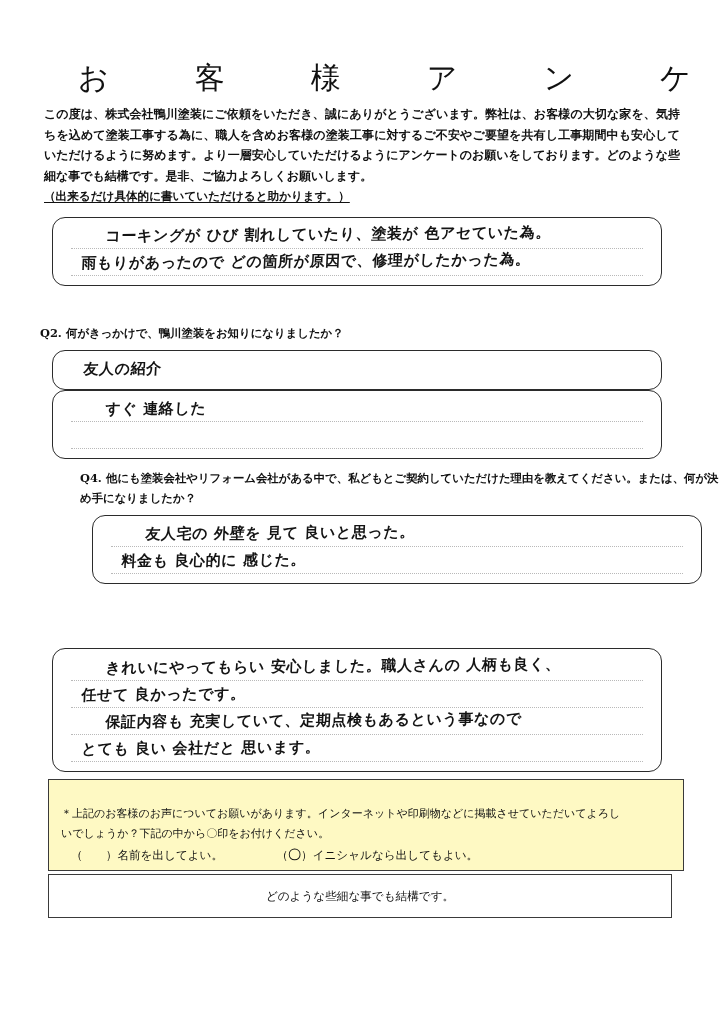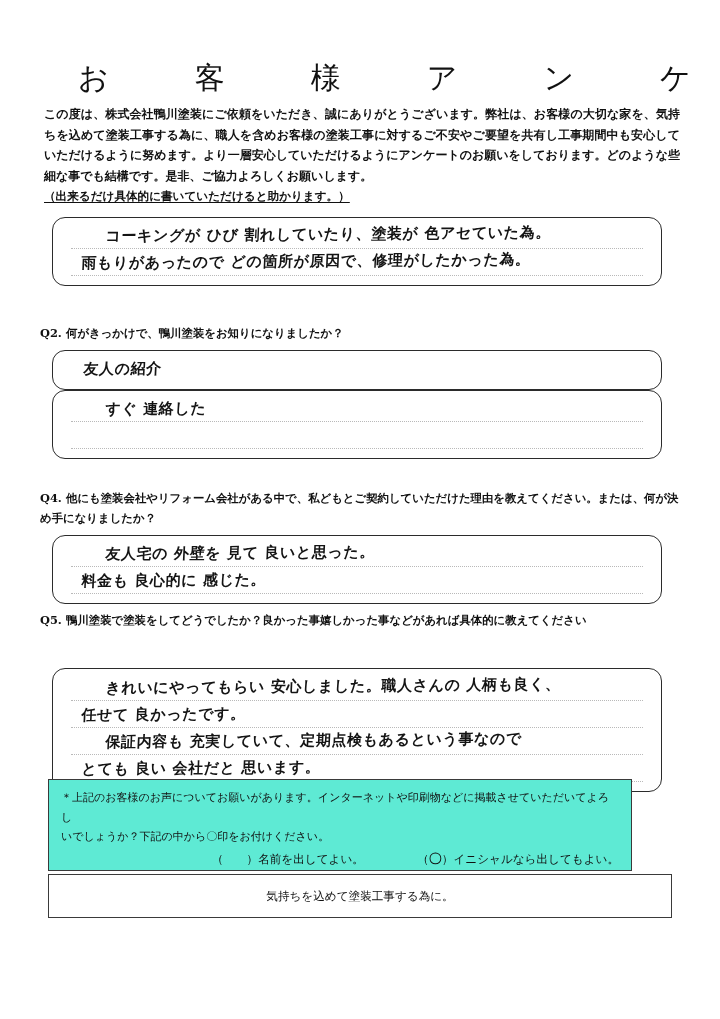--- a/index.html
+++ b/index.html
@@ -131,40 +131,39 @@
     left: 30px;
     top: 9px;
     bottom: auto;
   }
 
   
   .perm-box {
     position: absolute;
     left: 48px;
     top: 779px;
-    width: 584px;
+    width: 636px;
     height: 92px;
     border: 1.3px solid #3a3a3a;
-    background: #5eead4;
-    padding: 8px 12px 0 12px;
+    background: #fef9c3;
+    padding: 24px 12px 0 12px;
   }
   .perm-text {
     font-family: "DejaVu Serif", "Liberation Serif", serif;
     font-size: 11px;
     line-height: 19.5px;
     color: #111;
   }
   .perm-options {
     font-family: "DejaVu Serif", "Liberation Serif", serif;
     font-size: 11.6px;
     line-height: 21px;
     color: #111;
     margin-top: 1px;
     padding-left: 10px;
-    text-align: right;
   }
   .opt-gap { display: inline-block; width: 46px; }
   .circle-mark {
     font-weight: 700;
     font-size: 13px;
   }
 
   .name-row {
     position: relative;
     margin-top: 16px;
@@ -253,38 +252,35 @@
     <div class="answer-box pad-top pad-bottom">
       <div class="ans-line">
         <span class="hw ind">すぐ 連絡した</span>
       </div>
       <div class="ans-line">
         <span class="hw ind0"></span>
       </div>
     </div>
   </div>
 
-  <div class="q-block" style="top:488px;">
+  <div class="q-block" style="top:468px;margin-left:40px;">
     <span class="q-label">
       <span class="q-num">Q4.</span><span class="q-text">他にも塗装会社やリフォーム会社がある中で、私どもとご契約していただけた理由を教えてください。または、何が決め手になりましたか？</span>
     </span>
     <div class="answer-box pad-top pad-bottom">
       <div class="ans-line">
         <span class="hw ind">友人宅の 外壁を 見て 良いと思った。</span>
       </div>
       <div class="ans-line">
         <span class="hw ind0">料金も 良心的に 感じた。</span>
       </div>
     </div>
   </div>
 
   <div class="q-block" style="top:610px;">
-    <span class="q-label">
-      <span class="q-num">Q5.</span><span class="q-text">鴨川塗装で塗装をしてどうでしたか？良かった事嬉しかった事などがあれば具体的に教えてください</span>
-    </span>
     <div class="answer-box pad-bottom" style="margin-top:38px; padding-top:5px;">
       <div class="ans-line">
         <span class="hw ind">きれいにやってもらい 安心しました。職人さんの 人柄も良く、</span>
       </div>
       <div class="ans-line">
         <span class="hw ind0">任せて 良かったです。</span>
       </div>
       <div class="ans-line">
         <span class="hw ind">保証内容も 充実していて、定期点検もあるという事なので</span>
       </div>
@@ -306,16 +302,16 @@
 
     <div class="name-row">
       <span class="field-label">お名前：</span>
       <span class="field-rule rule-a"></span>
       <span class="sname-gap"></span>
       <span class="field-label">社名：</span>
     </div>
   </div>
 
   <div class="footer-box">
-    <span class="footer-text">気持ちを込めて塗装工事する為に。</span>
+    <span class="footer-text">どのような些細な事でも結構です。</span>
   </div>
 
 </div>
 
 </body></html>

